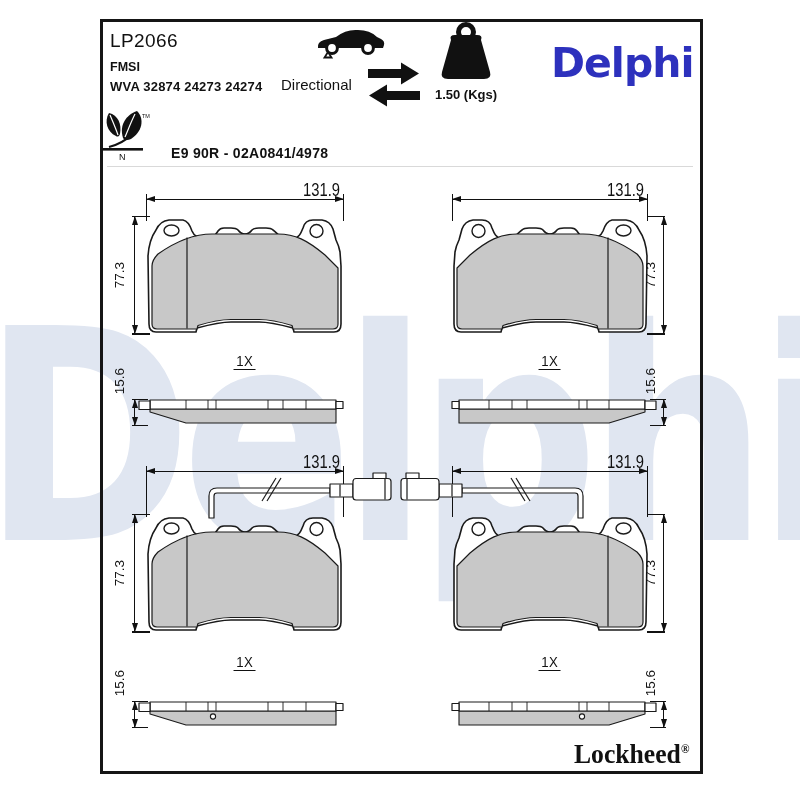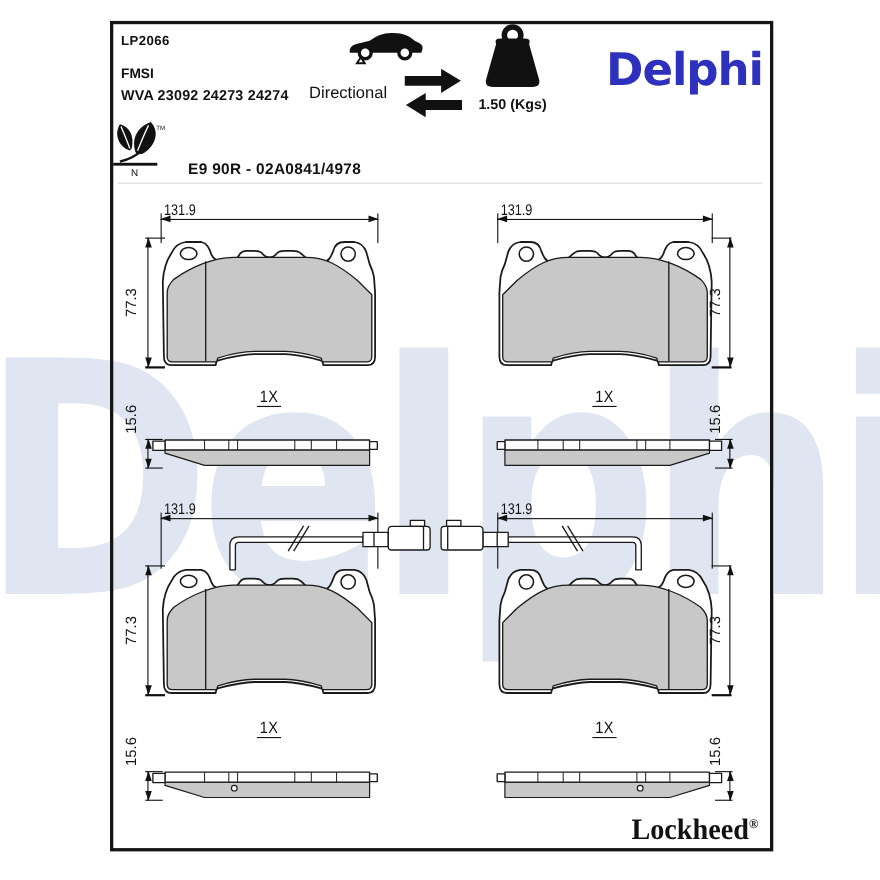--- a/index.html
+++ b/index.html
@@ -7,39 +7,39 @@
          font-family:"Liberation Sans",sans-serif;color:#111;}
   .abs{position:absolute;}
   
   .watermark{position:absolute;left:-18px;top:291px;z-index:0;font-family:"DejaVu Sans",sans-serif;
              font-weight:bold;font-size:295px;line-height:1;color:#e0e6f1;letter-spacing:-0.045em;
              transform:scaleX(0.86);transform-origin:left top;white-space:nowrap;}
   
   .frame{position:absolute;left:100px;top:19px;width:597px;height:749px;border:3px solid #151515;z-index:1;}
   .z{z-index:2;}
   
-  .partno{font-size:12px;font-weight:bold;letter-spacing:.4px;text-align:right;}
+  .partno{font-size:19px;font-weight:normal;letter-spacing:.4px;text-align:right;}
   .fmsi{font-size:12.5px;font-weight:bold;}
   .wva{font-size:13px;font-weight:bold;letter-spacing:.2px;}
   .directional{font-size:15px;}
   .weighttxt{font-size:13px;font-weight:bold;width:80px;text-align:center;}
   .delphi{font-family:"DejaVu Sans",sans-serif;font-size:41px;line-height:1;font-weight:bold;
           color:#2d31bd;letter-spacing:-1px;}
   .approval{font-size:14px;font-weight:bold;letter-spacing:.3px;padding-left:21px;}
   .sepline{position:absolute;left:107px;top:166px;width:586px;height:1px;background:#d9d9d9;z-index:2;}
   
   .lockheed{font-family:"Liberation Serif",serif;font-weight:bold;font-size:27px;letter-spacing:0;
             transform:scaleX(0.95);transform-origin:left;white-space:nowrap;}
   .lockheed sup{font-size:12px;}
   
   svg.abs{overflow:visible;}
   .flip{transform:scaleX(-1);}
   
   .dimh{position:absolute;height:70px;z-index:2;}
-  .dimh-label{height:15px;line-height:15px;text-align:left;font-size:14px;color:#111;}
+  .dimh-label{height:15px;line-height:15px;text-align:right;font-size:18px;color:#111;}
   .dimh-label span{display:inline-block;transform:scaleX(0.82);white-space:nowrap;}
   .dimh-line{position:absolute;left:0;right:0;top:16px;border-top:1.4px solid #111;}
   .ah{position:absolute;top:13.1px;width:0;height:0;border-top:3.4px solid transparent;border-bottom:3.4px solid transparent;}
   .ah.l{left:0;border-right:9.5px solid #111;}
   .ah.r{right:0;border-left:9.5px solid #111;}
   .dimh .tick{position:absolute;top:11px;width:1.3px;height:27px;background:#111;}
   .dimh .tick.tl{left:0;} .dimh .tick.tr{right:0;}
   .dimh.long .tick{height:51px;}
   
   .dimv{position:absolute;width:30px;z-index:2;}
@@ -120,21 +120,21 @@
         <line x1="179" y1="7" x2="179" y2="27.5"></line>
       </g>
     </defs>
   </svg>
 
   <div class="watermark">Delphi</div>
   <div class="frame"></div>
 
   <div class="abs z partno" style="left:110px;top:30px">LP2066</div>
   <div class="abs z fmsi" style="left:110px;top:60px">FMSI</div>
-  <div class="abs z wva" style="left:110px;top:79px">WVA 23092 24273 24274</div>
+  <div class="abs z wva" style="left:110px;top:79px">WVA 32874 24273 24274</div>
 
   <svg class="abs z" style="left:315px;top:26px" width="72" height="32" viewBox="0 0 72 32">
     <path fill="#111" d="M3,22 Q2,16 9,14 L21,11 Q31,3 43,4 Q55,4 62,11 L66,13 Q70,15 69,19 L68,22 Z"></path>
     <circle cx="17" cy="22" r="5.4" fill="#fff" stroke="#111" stroke-width="3"></circle>
     <circle cx="53" cy="22" r="5.4" fill="#fff" stroke="#111" stroke-width="3"></circle>
     <path d="M13,26 L9.5,31.5 L16.5,31.5 Z" fill="#fff" stroke="#111" stroke-width="1.8"></path>
   </svg>
 
   <div class="abs z directional" style="left:281px;top:76px">Directional</div>
 

